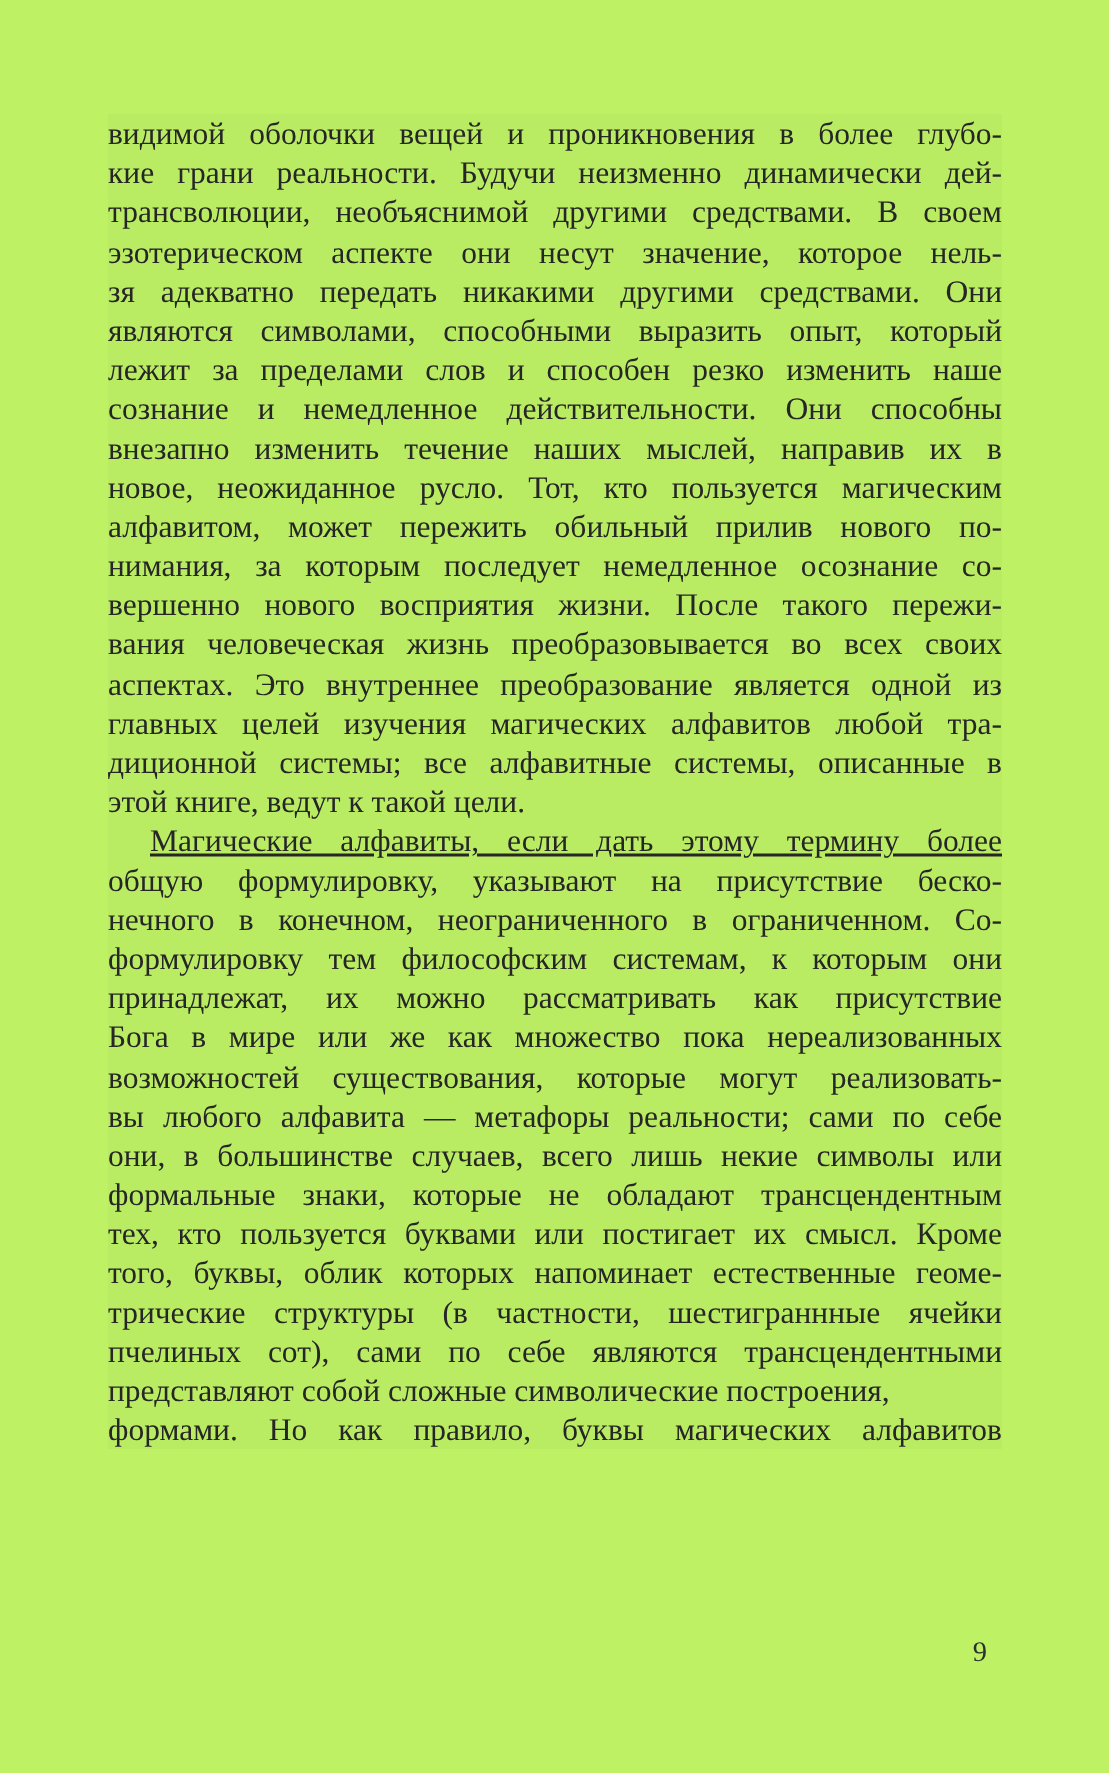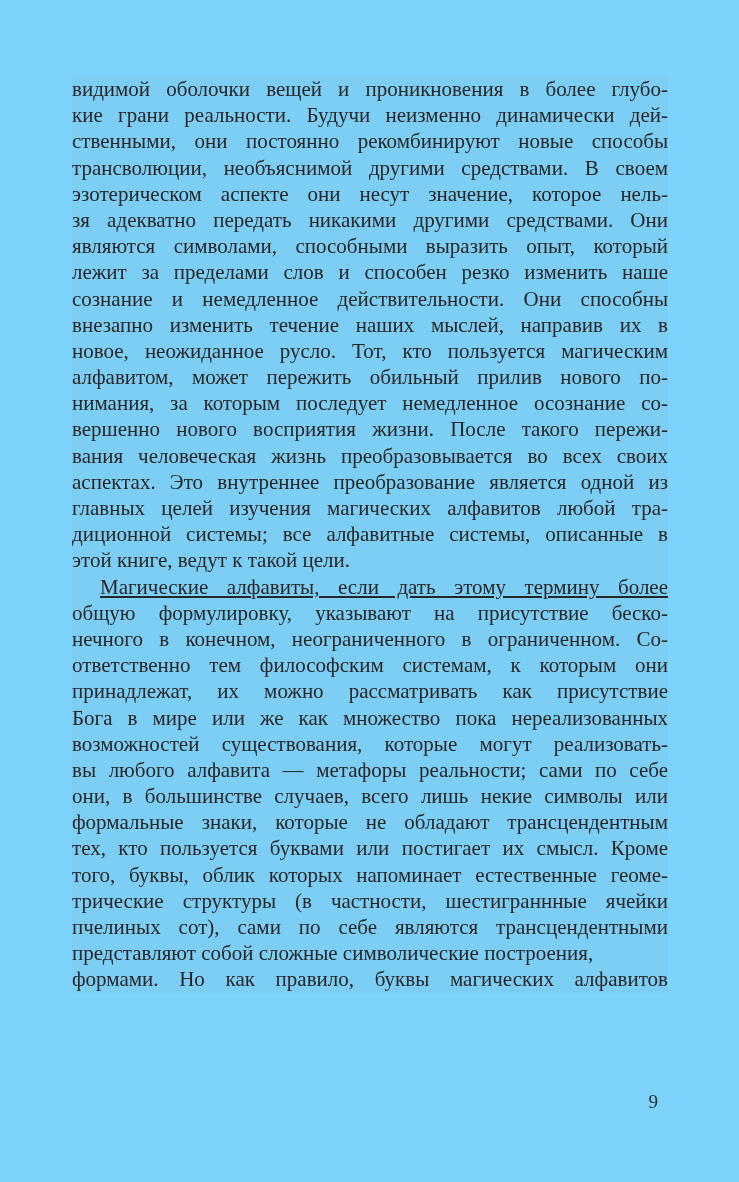--- a/index.html
+++ b/index.html
@@ -9,21 +9,21 @@
   body {
     width: 739px;
     height: 1182px;
     background: #fbfbf9;
     font-family: "Liberation Serif", serif;
   }
   .page {
     position: relative;
     width: 739px;
     height: 1182px;
-    background: #7dd3fc;
+    background: #bef264;
     overflow: hidden;
   }
   .text-block {
     position: absolute;
     left: 72px;
     top: 76px;
     width: 596px;
     color: #262626;
     font-size: 21px;
     line-height: 26.2px;
@@ -57,21 +57,20 @@
   }
 </style>
 </head>
 <body>
 
 <div class="page">
   <div class="text-block">
       <div class="paragraph">
         <div class="text-line">видимой оболочки вещей и проникновения в более глубо-</div>
         <div class="text-line">кие грани реальности. Будучи неизменно динамически дей-</div>
-        <div class="text-line">ственными, они постоянно рекомбинируют новые способы</div>
         <div class="text-line">трансволюции, необъяснимой другими средствами. В своем</div>
         <div class="text-line">эзотерическом аспекте они несут значение, которое нель-</div>
         <div class="text-line">зя адекватно передать никакими другими средствами. Они</div>
         <div class="text-line">являются символами, способными выразить опыт, который</div>
         <div class="text-line">лежит за пределами слов и способен резко изменить наше</div>
         <div class="text-line">сознание и немедленное действительности. Они способны</div>
         <div class="text-line">внезапно изменить течение наших мыслей, направив их в</div>
         <div class="text-line">новое, неожиданное русло. Тот, кто пользуется магическим</div>
         <div class="text-line">алфавитом, может пережить обильный прилив нового по-</div>
         <div class="text-line">нимания, за которым последует немедленное осознание со-</div>
@@ -79,21 +78,21 @@
         <div class="text-line">вания человеческая жизнь преобразовывается во всех своих</div>
         <div class="text-line">аспектах. Это внутреннее преобразование является одной из</div>
         <div class="text-line">главных целей изучения магических алфавитов любой тра-</div>
         <div class="text-line">диционной системы; все алфавитные системы, описанные в</div>
         <div class="text-line para-end">этой книге, ведут к такой цели.</div>
       </div>
       <div class="paragraph">
         <div class="text-line indent">Магические алфавиты, если дать этому термину более</div>
         <div class="text-line">общую формулировку, указывают на присутствие беско-</div>
         <div class="text-line">нечного в конечном, неограниченного в ограниченном. Со-</div>
-        <div class="text-line">ответственно тем философским системам, к которым они</div>
+        <div class="text-line">формулировку тем философским системам, к которым они</div>
         <div class="text-line">принадлежат, их можно рассматривать как присутствие</div>
         <div class="text-line">Бога в мире или же как множество пока нереализованных</div>
         <div class="text-line">возможностей существования, которые могут реализовать-</div>
         <div class="text-line">вы любого алфавита — метафоры реальности; сами по себе</div>
         <div class="text-line">они, в большинстве случаев, всего лишь некие символы или</div>
         <div class="text-line">формальные знаки, которые не обладают трансцендентным</div>
         <div class="text-line">тех, кто пользуется буквами или постигает их смысл. Кроме</div>
         <div class="text-line">того, буквы, облик которых напоминает естественные геоме-</div>
         <div class="text-line">трические структуры (в частности, шестиграннные ячейки</div>
         <div class="text-line">пчелиных сот), сами по себе являются трансцендентными</div>

